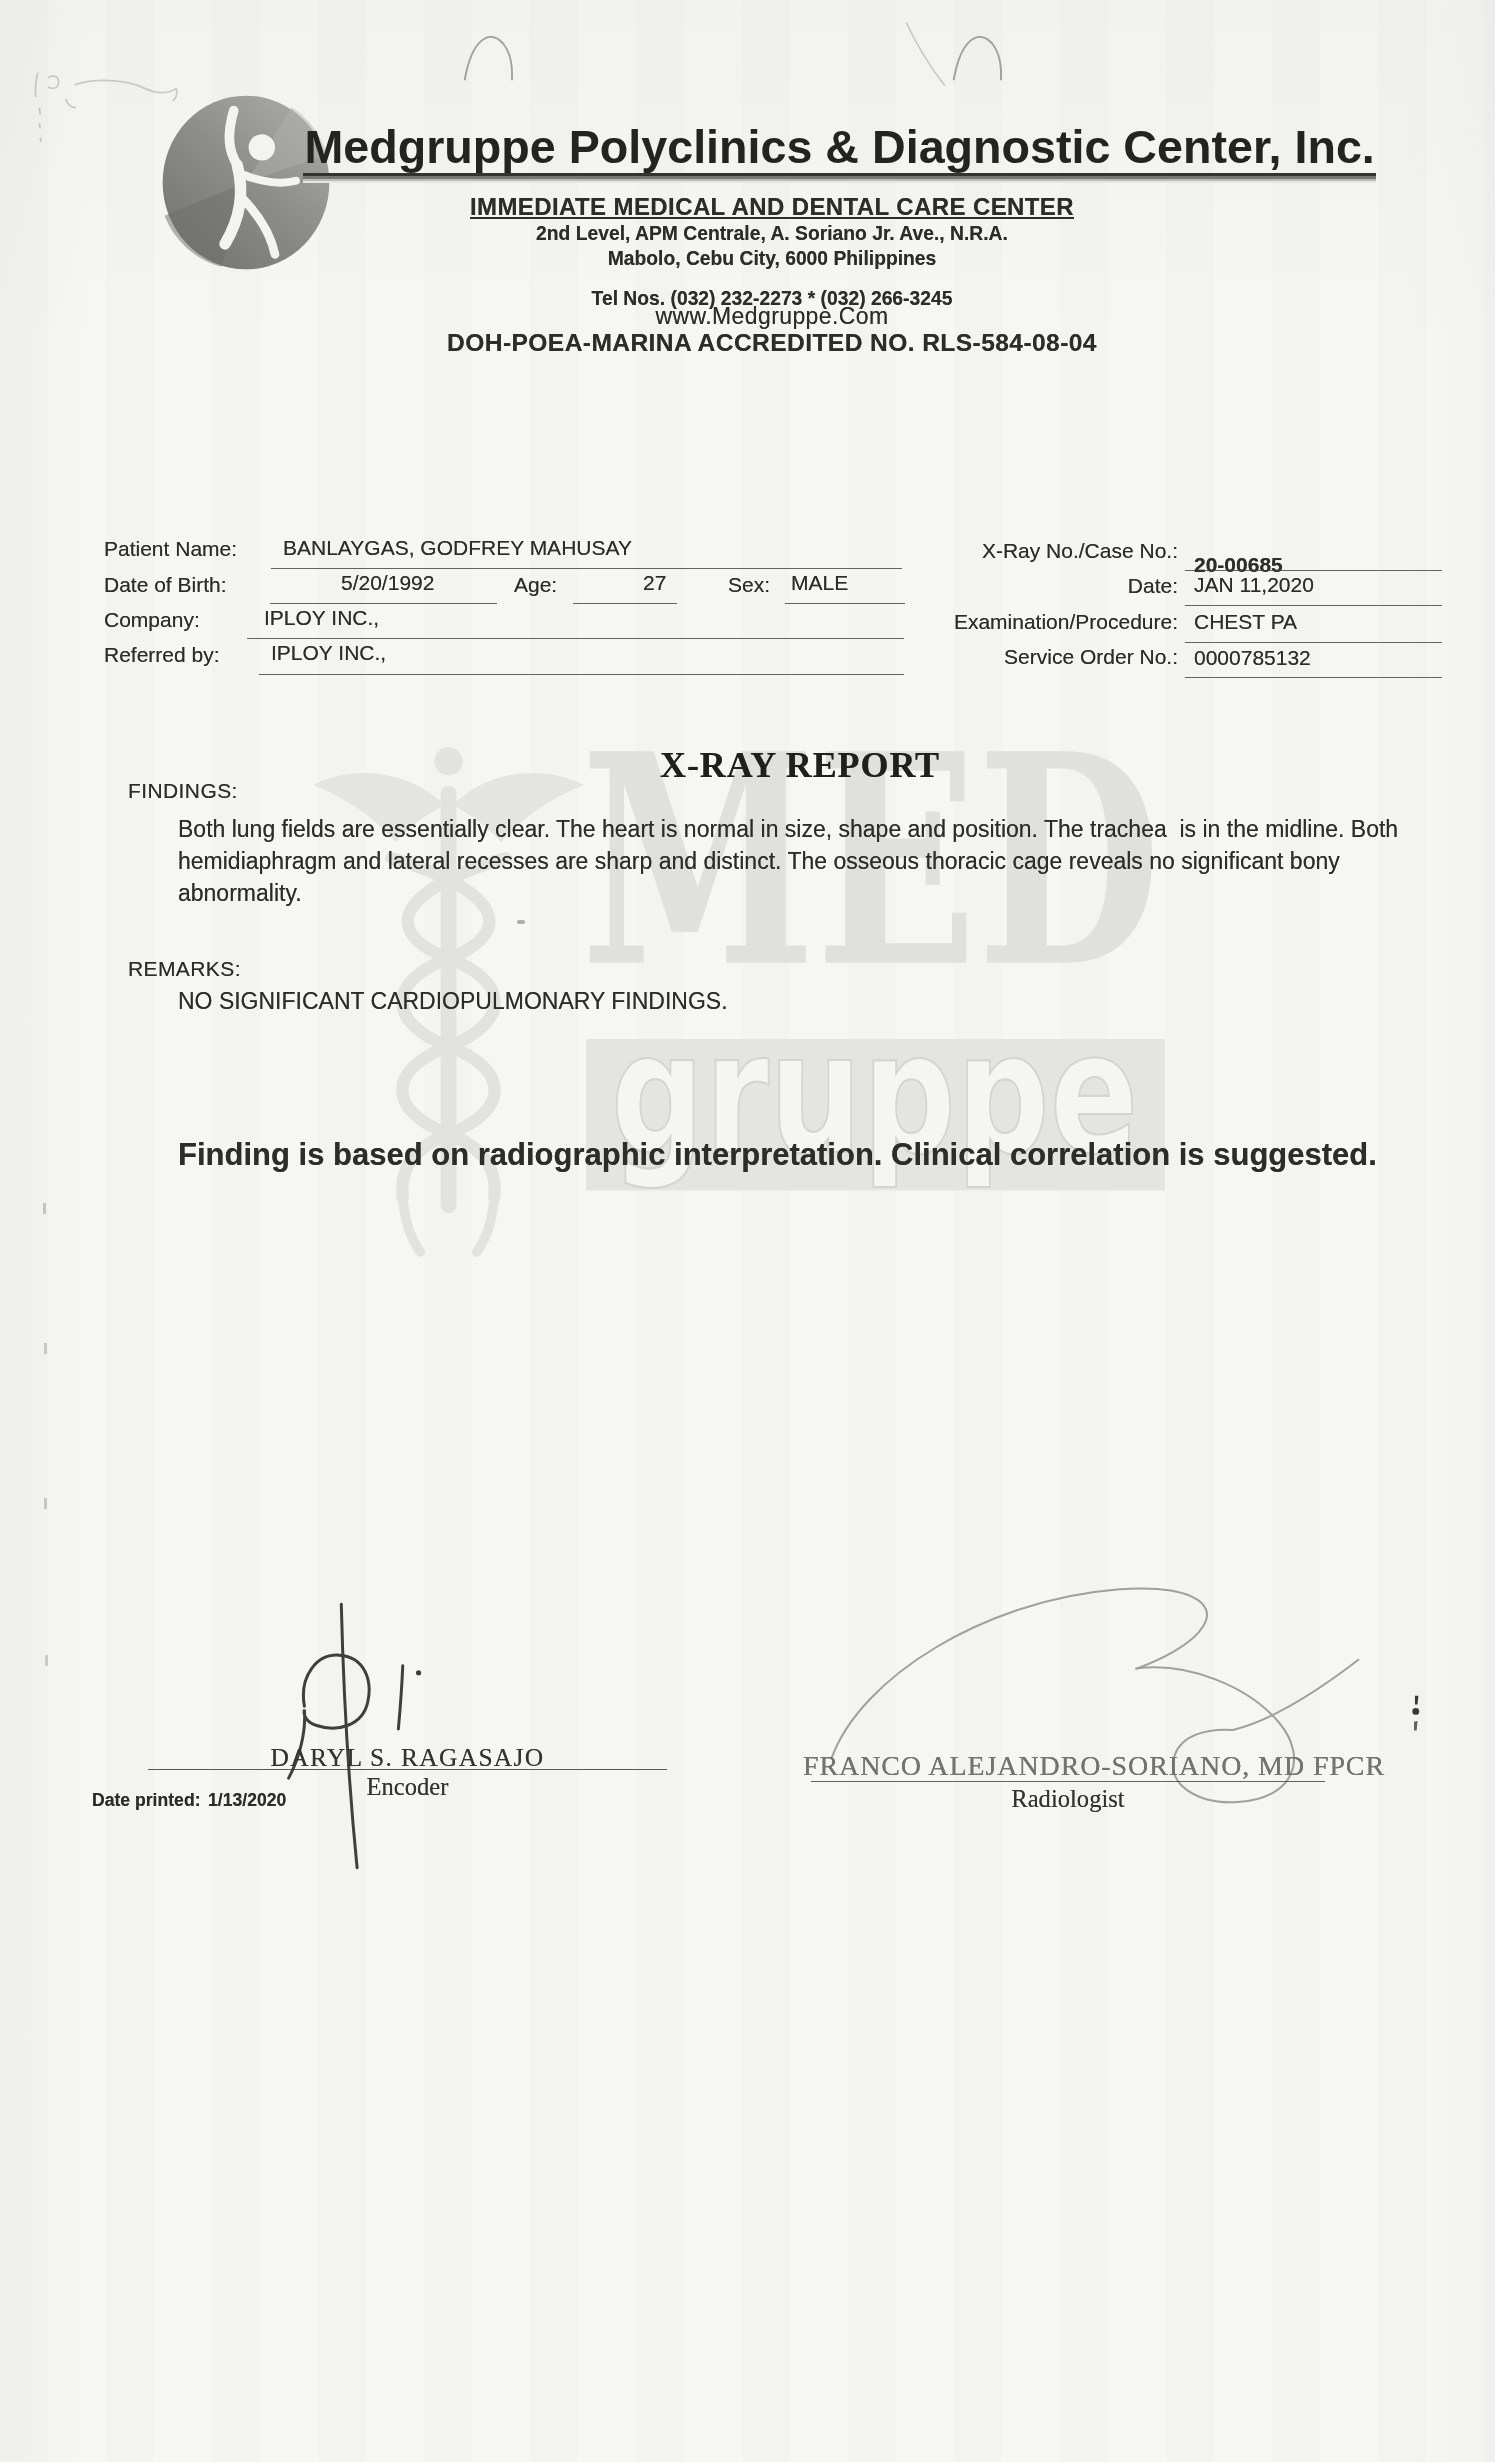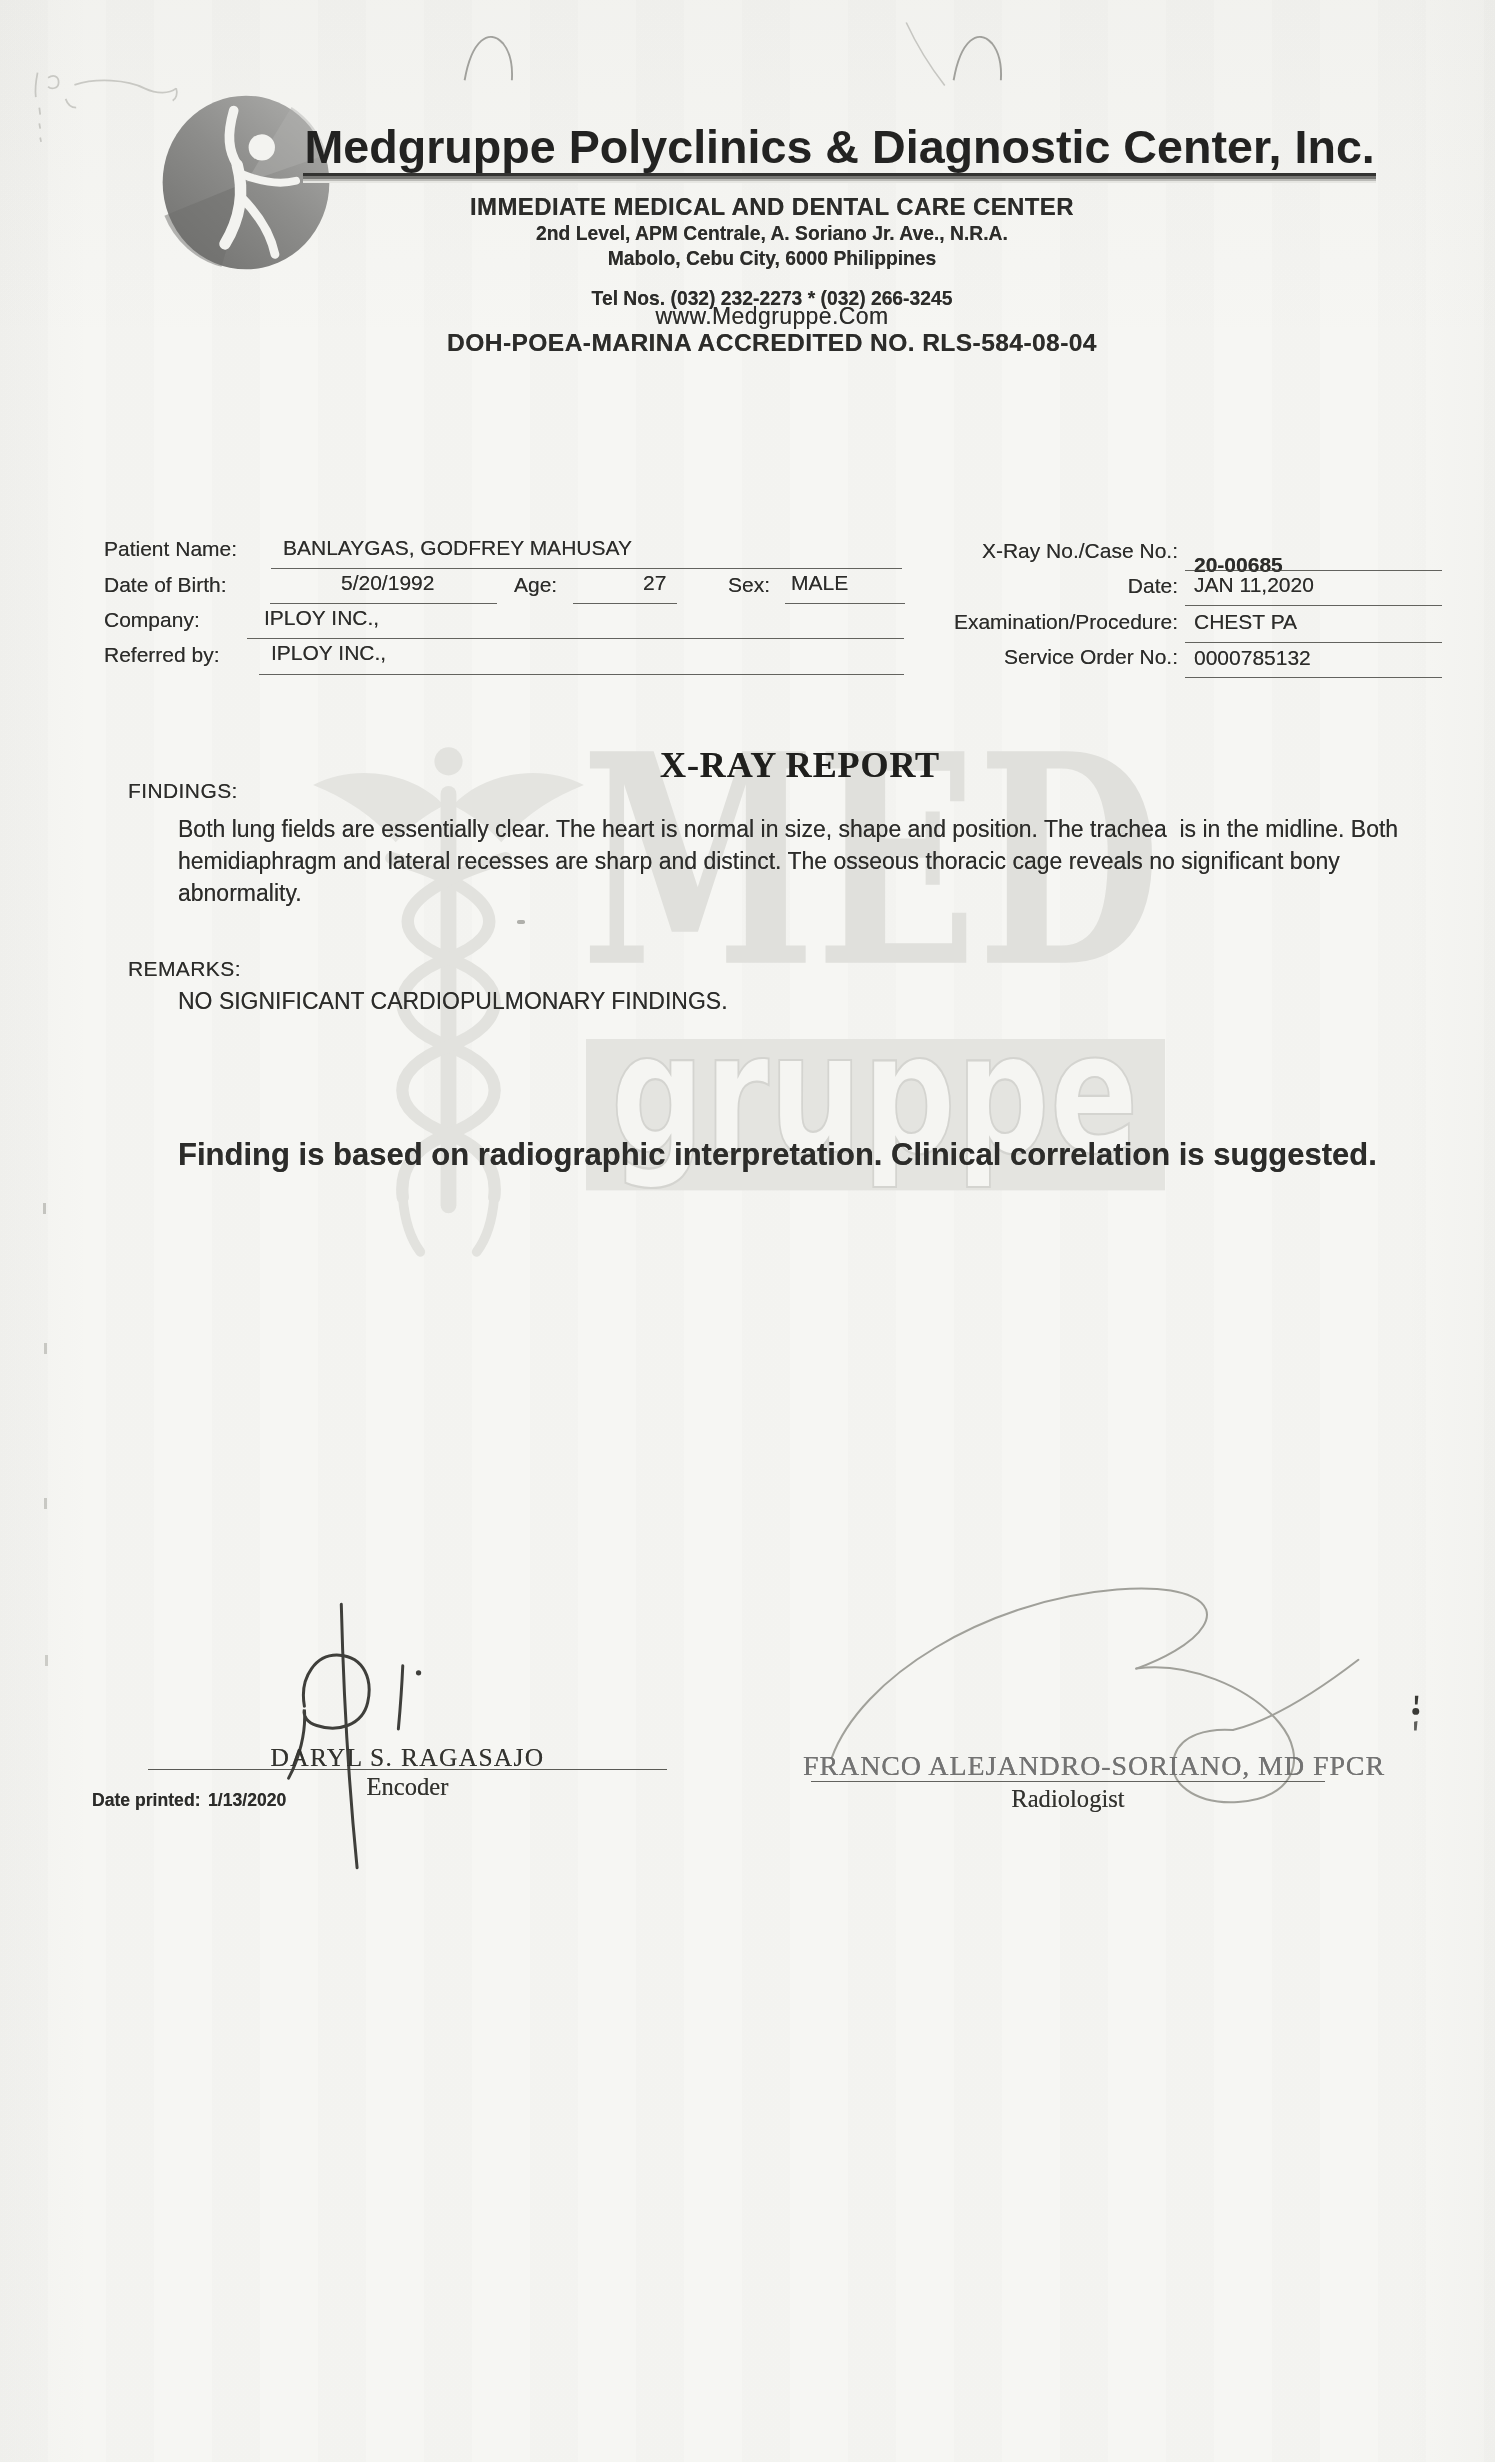--- a/index.html
+++ b/index.html
@@ -105,21 +105,21 @@
       <path d="M92,92 C114,101 136,105 155,100" stroke-width="9"></path>
     </g>
   </svg>
 
   <svg class="abs" style="left:303px;top:118px;width:1075px;height:58px;" viewBox="0 0 1222 66">
     <text x="1" y="51" font-family="Liberation Sans, sans-serif" font-weight="bold" font-size="52" textLength="1218" lengthAdjust="spacingAndGlyphs" fill="#232322">Medgruppe Polyclinics &amp; Diagnostic Center, Inc.</text>
   </svg>
   <div class="abs" style="left:303px;top:173px;width:1073px;height:9.7px;
               background:linear-gradient(180deg,#333331 0 28%,#767673 28% 55%,#bbbbb7 55% 78%,#e6e6e2 78% 100%);"></div>
 
-  <div class="abs headcenter scan-ink" style="top:193px;font-size:24px;font-weight:600;letter-spacing:0.4px;">IMMEDIATE MEDICAL AND DENTAL CARE CENTER</div>
+  <div class="abs headcenter scan-ink" style="top:193px;font-size:24px;font-weight:600;letter-spacing:0.4px;text-decoration:underline;">IMMEDIATE MEDICAL AND DENTAL CARE CENTER</div>
   <div class="abs headcenter scan-ink" style="top:223px;font-size:19.3px;font-weight:700;">2nd Level, APM Centrale, A. Soriano Jr. Ave., N.R.A.</div>
   <div class="abs headcenter scan-ink" style="top:248px;font-size:19.3px;font-weight:700;">Mabolo, Cebu City, 6000 Philippines</div>
   <div class="abs headcenter scan-ink" style="top:288px;font-size:19.3px;font-weight:700;">Tel Nos. (032) 232-2273 * (032) 266-3245</div>
   <div class="abs headcenter scan-ink" style="top:303px;font-size:23px;font-weight:400;letter-spacing:0.4px;">www.Medgruppe.Com</div>
   <div class="abs headcenter scan-ink" style="top:329px;font-size:24.6px;font-weight:700;letter-spacing:0.4px;">DOH-POEA-MARINA ACCREDITED NO. RLS-584-08-04</div>
 
   <div class="abs label scan-ink" style="left:104px;top:536px;">Patient Name:</div>
   <div class="abs value scan-ink" style="left:283px;top:535px;">BANLAYGAS, GODFREY MAHUSAY</div>
   <div class="abs fieldline" style="left:271px;top:568px;width:631px;"></div>
 

